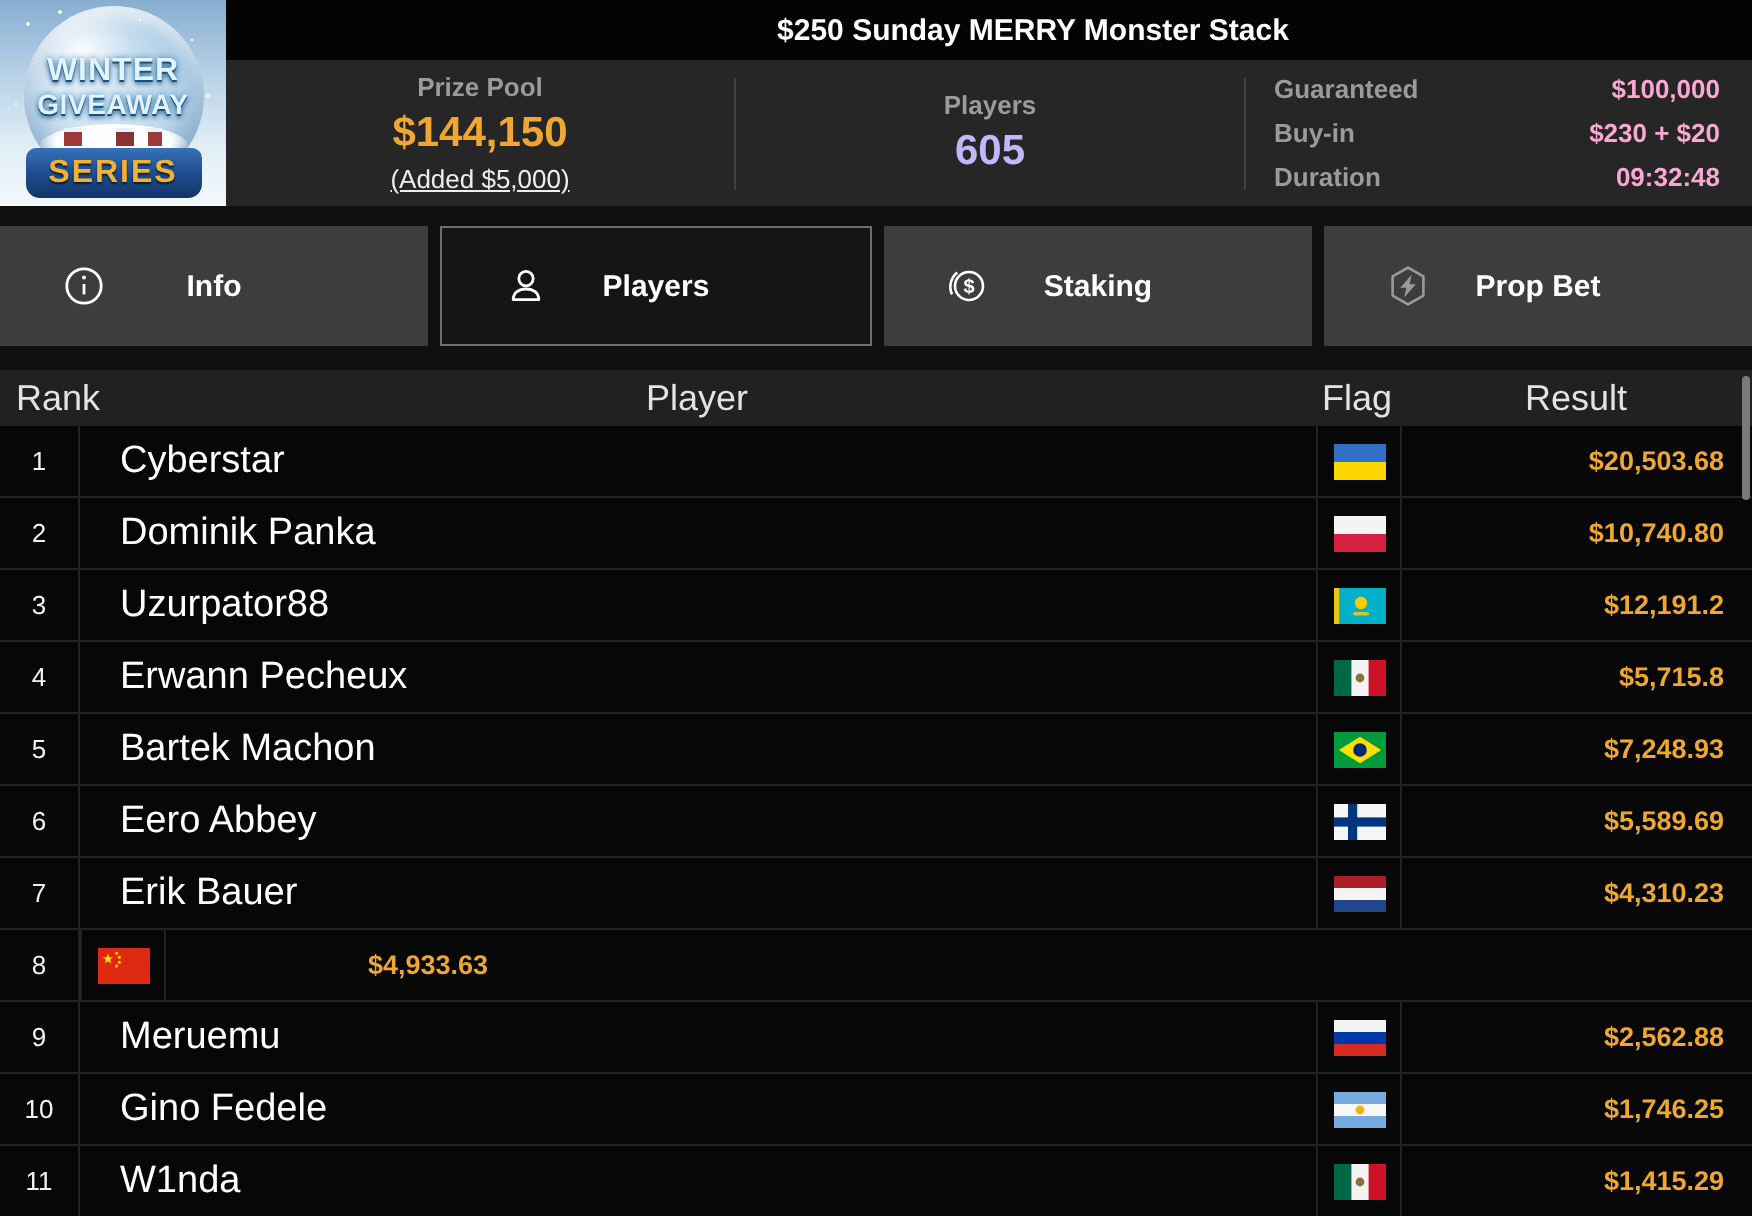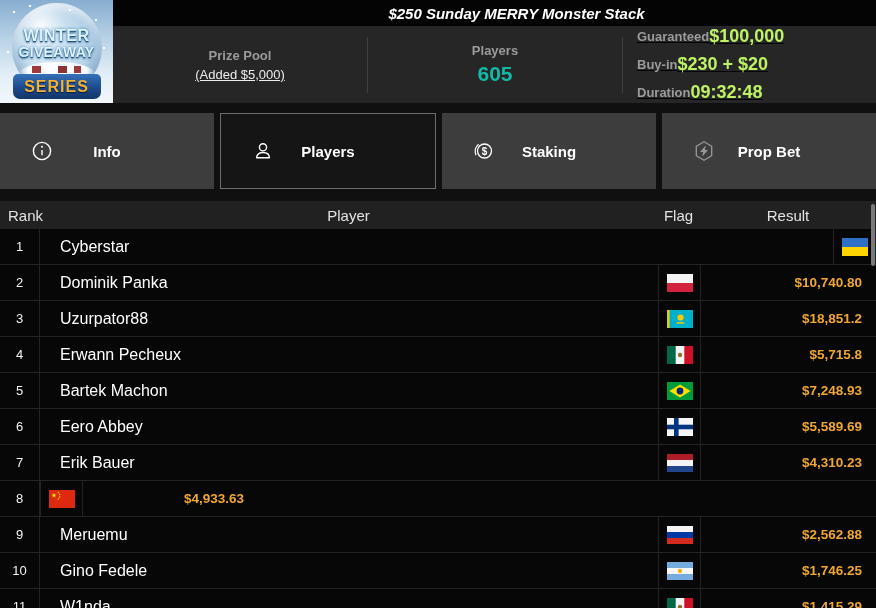--- a/index.html
+++ b/index.html
@@ -30,52 +30,52 @@
   .logo-line.l1{top:27px;font-size:16px;}
   .logo-line.l2{top:44px;font-size:14px;letter-spacing:.3px;}
   .logo-base{position:absolute;bottom:4px;left:50%;transform:translateX(-50%);width:88px;height:25px;
     background:linear-gradient(180deg,#3671b8 0%,#1d4a8c 55%,#123567 100%);border-radius:5px 5px 7px 7px;
     text-align:center;line-height:25px;font-weight:800;font-size:16px;color:#f2b232;
     letter-spacing:1px;text-shadow:0 1px 1px #081c3a;}
 
   .header-right{flex:1;display:flex;flex-direction:column;min-width:0;}
   .title-bar{height:30px;background:#040404;color:#fff;display:flex;align-items:center;justify-content:center;
     font-size:15px;font-weight:bold;}
-  .title-bar span{margin-left:44px;font-style:italic;}
+  .title-bar span{margin-left:44px;}
   .stats-bar{flex:1;background:#262626;display:flex;align-items:center;}
   .stat-col{width:254px;text-align:center;flex:none;}
   .stat-label{font-size:13px;font-weight:bold;color:#9b9b9b;margin-bottom:4px;}
-  .stat-value{font-size:21px;font-weight:bold;color:#14b8a6;}
+  .stat-value{font-size:21px;font-weight:bold;color:#c4b5fd;}
   .stat-value.gold{color:#f0a732;}
   .stat-note{font-size:13px;color:#ededed;margin-top:3px;text-decoration:underline;}
   .v-divider{width:1px;height:56px;background:#404040;flex:none;}
   .stat-details{flex:1;padding:0 16px 0 14px;display:flex;flex-direction:column;gap:7px;}
-  .detail-row{display:flex;justify-content:flex-start;align-items:center;text-decoration:underline;}
+  .detail-row{display:flex;justify-content:space-between;align-items:center;}
   .detail-label{font-size:13px;font-weight:bold;color:#9b9b9b;}
-  .detail-value{font-size:18px;font-weight:bold;color:#bef264;}
+  .detail-value{font-size:13px;font-weight:bold;color:#f9a8d4;}
 
   
-  .tab-bar{margin-top:10px;height:76px;display:flex;gap:6px;}
+  .tab-bar{margin-top:10px;height:60px;display:flex;gap:6px;}
   .tab{flex:1;position:relative;display:flex;align-items:center;justify-content:center;
     background:#3d3d3d;cursor:pointer;}
   .tab.active{background:#151515;border:1px solid #6d6d6d;}
   .tab .t-icon{position:absolute;left:30px;top:50%;transform:translateY(-50%);width:24px;height:24px;}
   .tab .t-label{color:#fff;font-weight:bold;font-size:15px;}
 
   
   .table{margin-top:12px;position:relative;}
-  .thead{height:28px;background:#212121;display:flex;align-items:center;color:#e3e3e3;font-size:15px;}
+  .thead{height:28px;background:#212121;display:flex;align-items:center;color:#e3e3e3;font-size:18px;}
   .th-rank{width:40px;padding-left:8px;flex:none;}
   .th-player{flex:1;text-align:center;}
   .th-flag{width:43px;text-align:center;flex:none;}
   .th-result{width:176px;text-align:center;flex:none;}
   .row{height:36px;background:#070707;border-bottom:1px solid #232323;display:flex;align-items:stretch;}
   .td-rank{width:40px;flex:none;display:flex;align-items:center;justify-content:center;
     color:#f2f2f2;font-size:13px;border-right:1px solid #232323;}
-  .td-player{flex:1;display:flex;align-items:center;padding-left:20px;color:#fff;font-size:16px;min-width:0;}
+  .td-player{flex:1;display:flex;align-items:center;padding-left:20px;color:#fff;font-size:19px;min-width:0;}
   .td-flag{width:43px;flex:none;display:flex;align-items:center;justify-content:center;
     border-left:1px solid #232323;border-right:1px solid #232323;}
   .td-flag svg{display:block;}
   .td-result{width:175px;flex:none;display:flex;align-items:center;justify-content:flex-end;
     padding-right:14px;color:#f0a732;font-weight:bold;font-size:13.5px;}
   .scroll-thumb{position:absolute;right:1px;top:3px;width:4px;height:62px;background:#7a7a7a;border-radius:2px;}
 </style>
 </head>
 <body>
 
@@ -93,20 +93,21 @@
       <div class="logo-base">SERIES</div>
     </div>
 
     <div class="header-right">
       <div class="title-bar">
         <span>$250 Sunday MERRY Monster Stack</span>
       </div>
       <div class="stats-bar">
         <div class="stat-col">
           <div class="stat-label">Prize Pool</div>
+          <div class="stat-value gold">$144,150</div>
           <div class="stat-note">(Added $5,000)</div>
         </div>
         <div class="v-divider"></div>
         <div class="stat-col">
           <div class="stat-label">Players</div>
           <div class="stat-value">605</div>
         </div>
         <div class="v-divider"></div>
         <div class="stat-details">
             <div class="detail-row">
@@ -169,20 +170,21 @@
     <div id="tbody">
         <div class="row">
           <div class="td-rank">1</div>
           <div class="td-player">Cyberstar</div>
           <div class="td-flag">
             <svg viewBox="0 0 26 18" width="26" height="18">
               <rect width="26" height="9" fill="#2f6fc4"></rect>
               <rect y="9" width="26" height="9" fill="#ffd500"></rect>
             </svg>
           </div>
+          <div class="td-result">$20,503.68</div>
         </div>
         <div class="row">
           <div class="td-rank">2</div>
           <div class="td-player">Dominik Panka</div>
           <div class="td-flag">
             <svg viewBox="0 0 26 18" width="26" height="18">
               <rect width="26" height="9" fill="#f4f4f4"></rect>
               <rect y="9" width="26" height="9" fill="#d4213d"></rect>
             </svg>
           </div>
@@ -192,21 +194,21 @@
           <div class="td-rank">3</div>
           <div class="td-player">Uzurpator88</div>
           <div class="td-flag">
             <svg viewBox="0 0 26 18" width="26" height="18">
               <rect width="26" height="18" fill="#00b0c8"></rect>
               <rect width="2.6" height="18" fill="#ffcb00" opacity="0.9"></rect>
               <circle cx="13.5" cy="7.5" r="3.1" fill="#ffcb00"></circle>
               <rect x="9.5" y="12" width="8" height="1.8" rx="0.9" fill="#ffcb00" opacity="0.85"></rect>
             </svg>
           </div>
-          <div class="td-result">$18,851.2</div>
+          <div class="td-result">$12,191.2</div>
         </div>
         <div class="row">
           <div class="td-rank">4</div>
           <div class="td-player">Erwann Pecheux</div>
           <div class="td-flag">
             <svg viewBox="0 0 26 18" width="26" height="18">
               <rect width="26" height="18" fill="#f4f4f4"></rect>
               <rect width="8.7" height="18" fill="#006847"></rect>
               <rect x="17.3" width="8.7" height="18" fill="#ce1126"></rect>
               <circle cx="13" cy="9" r="2.2" fill="#8c7132"></circle>

